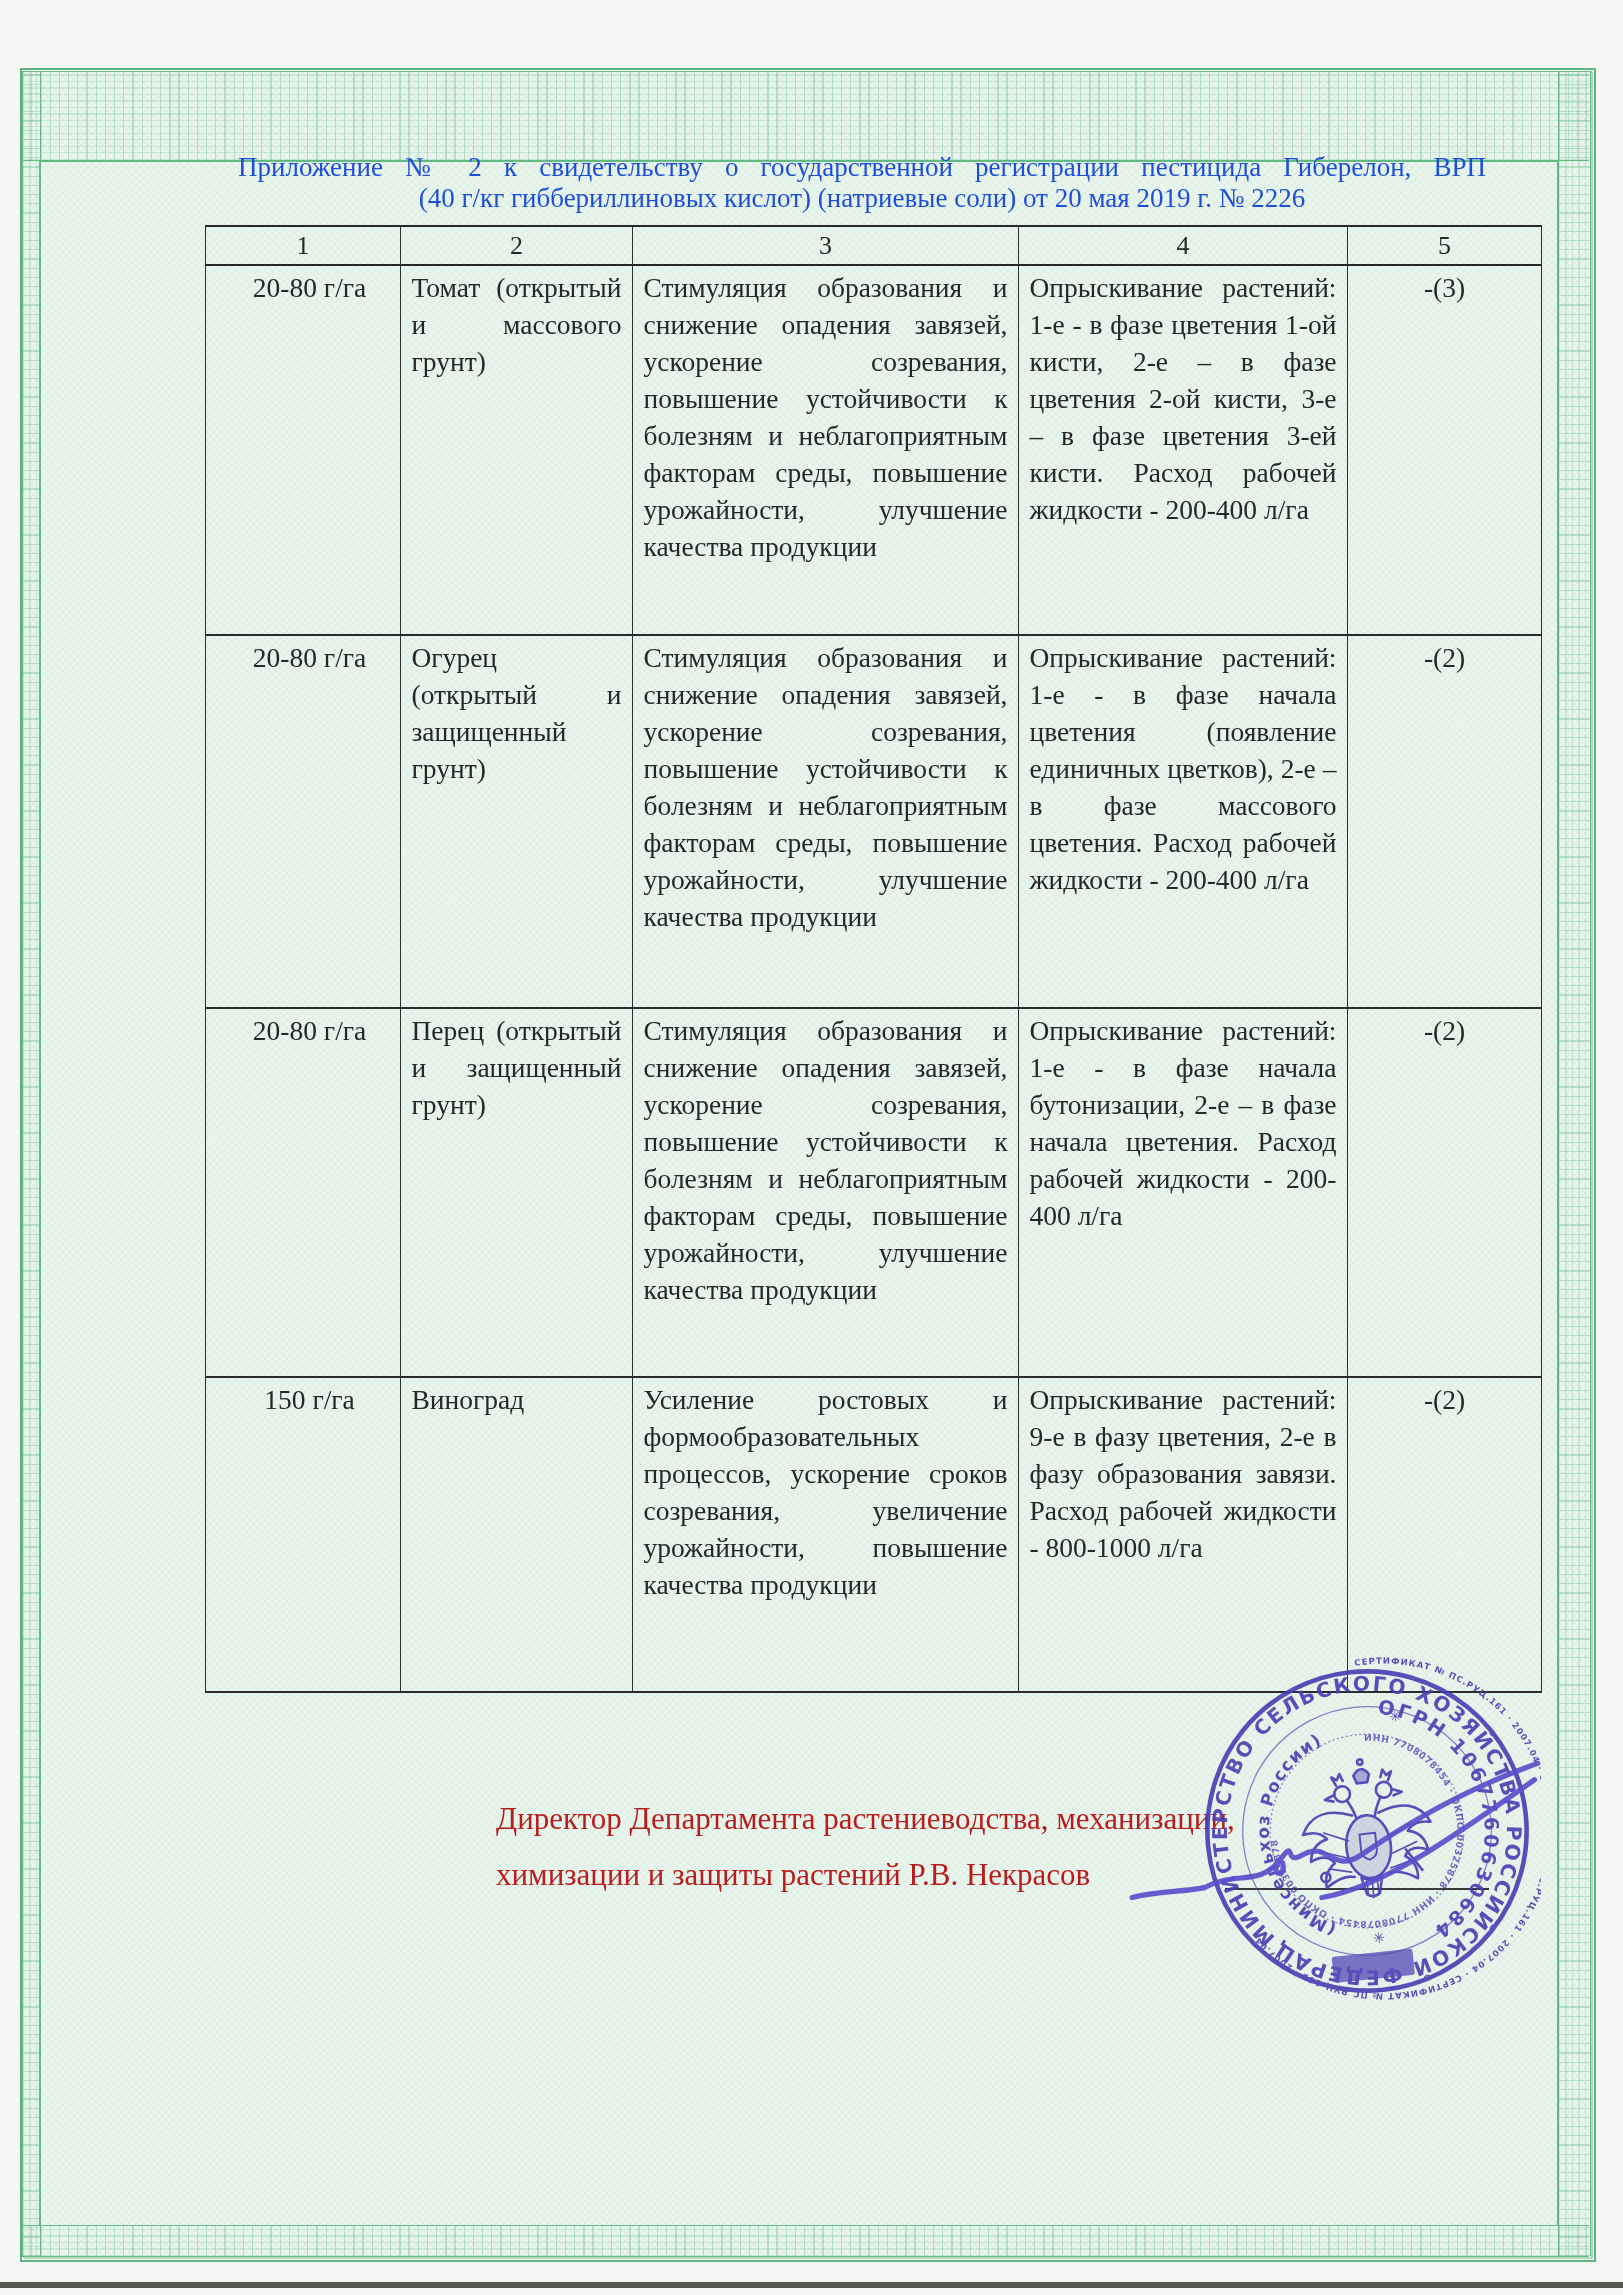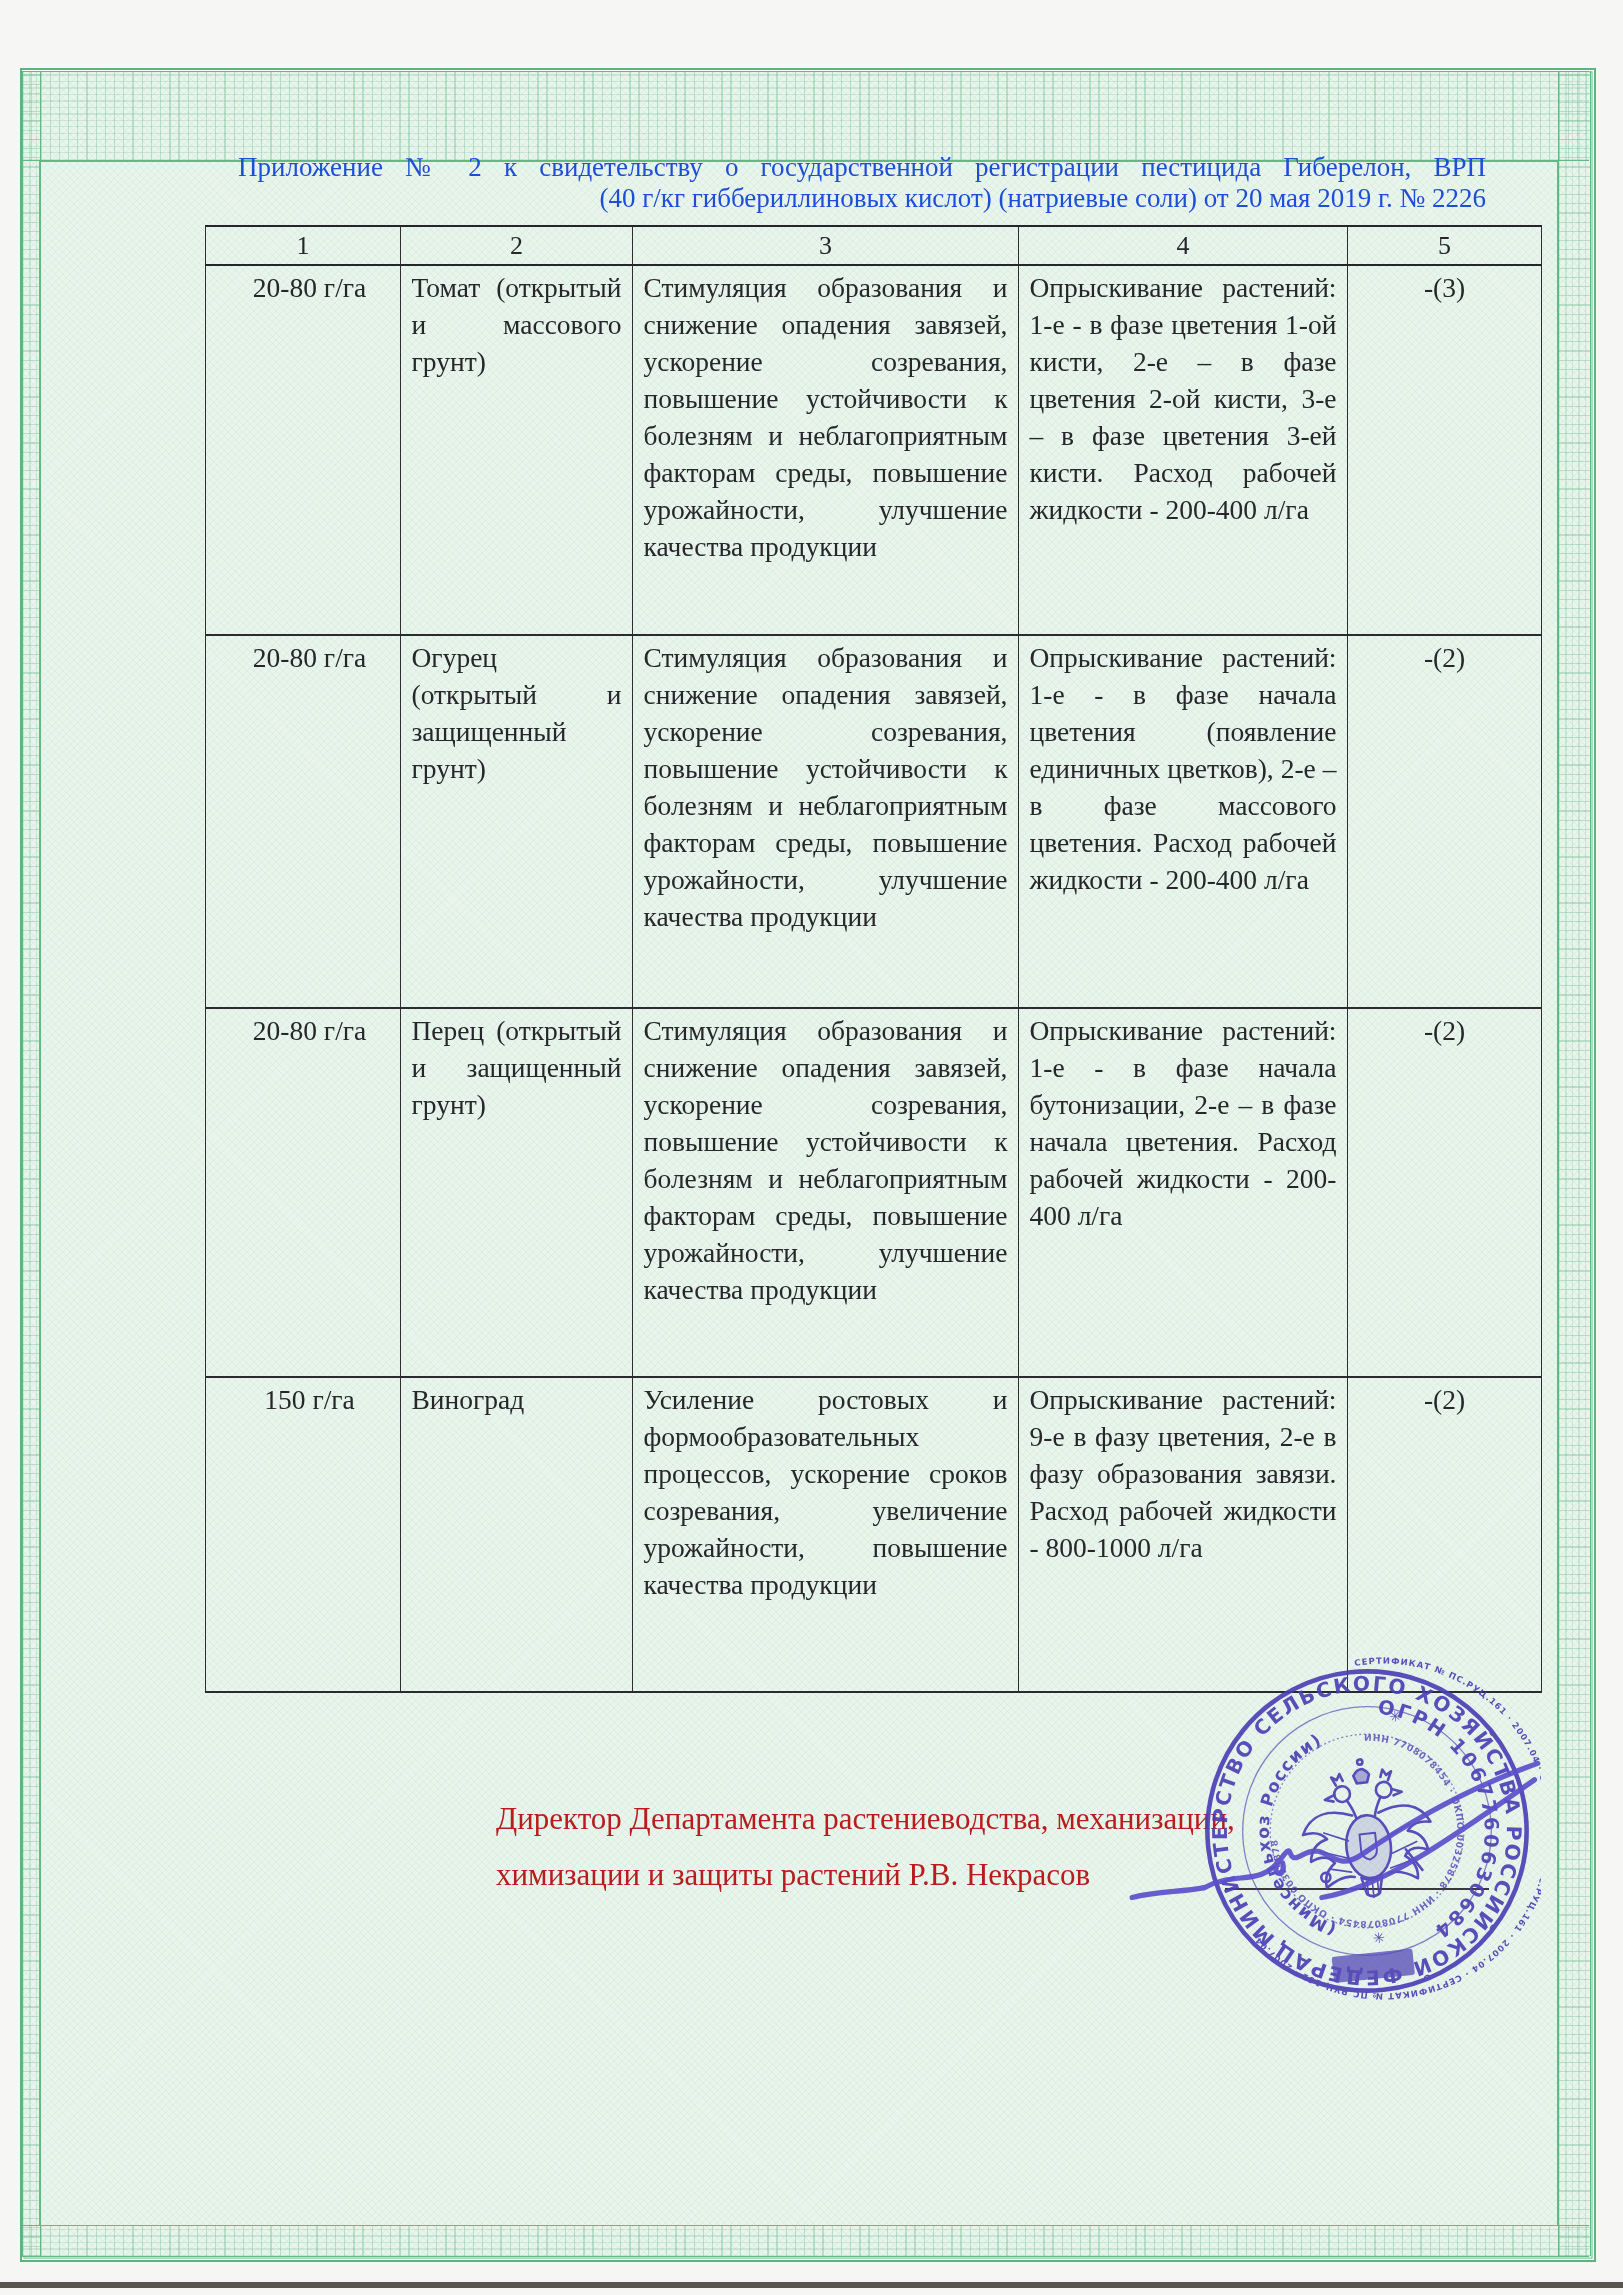--- a/index.html
+++ b/index.html
@@ -50,21 +50,21 @@
     position:absolute;left:0;top:2282px;width:1623px;height:5.9px;
     background:#57564f;
   }
 
   
   .doc-title{
     position:absolute;left:238px;top:152px;width:1248px;
     font-size:27px;line-height:31px;color:#1d4ed8;
   }
   .doc-title .l1{text-align:justify;text-align-last:justify;}
-  .doc-title .l2{text-align:right;}
+  .doc-title .l2{text-align:center;}
 
   
   table.reg{
     position:absolute;left:205px;top:225px;width:1335px;
     border-collapse:collapse;table-layout:fixed;
     font-size:27.5px;line-height:37px;color:#26262b;
   }
   table.reg td{
     border:1.3px solid #2d2d32;vertical-align:top;
     padding:2.6px 10.5px 0 10.5px;text-align:justify;

